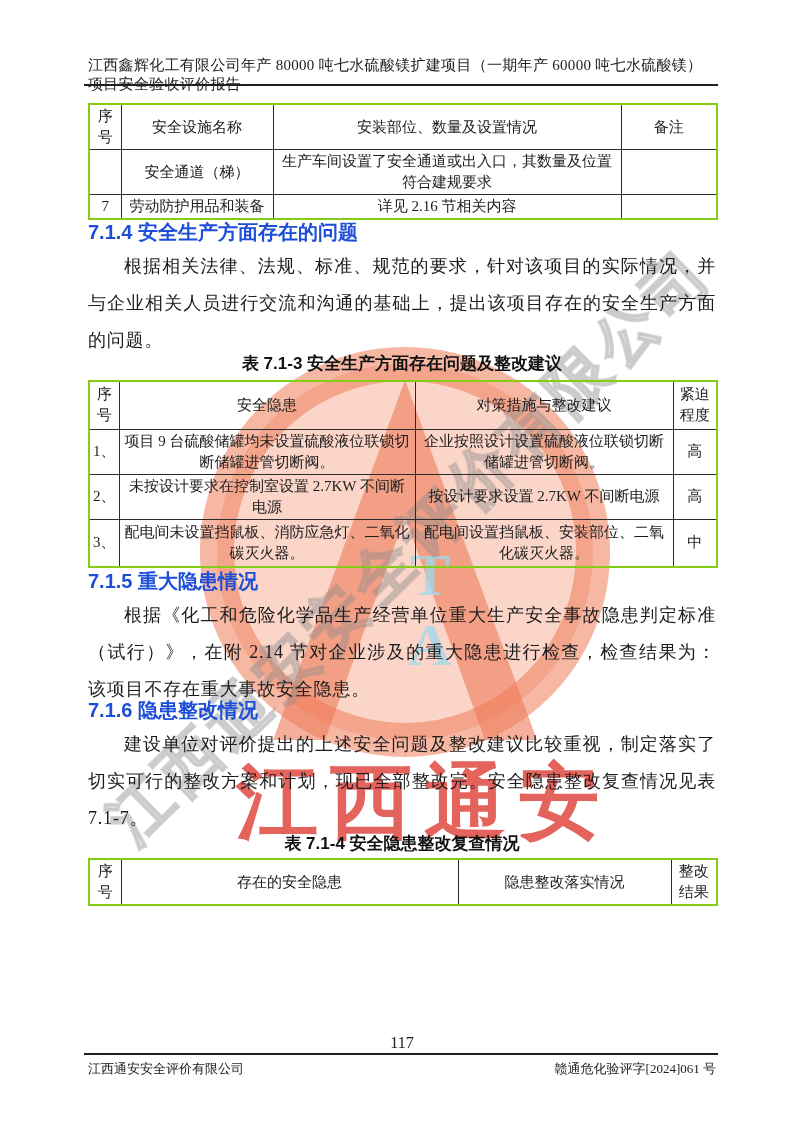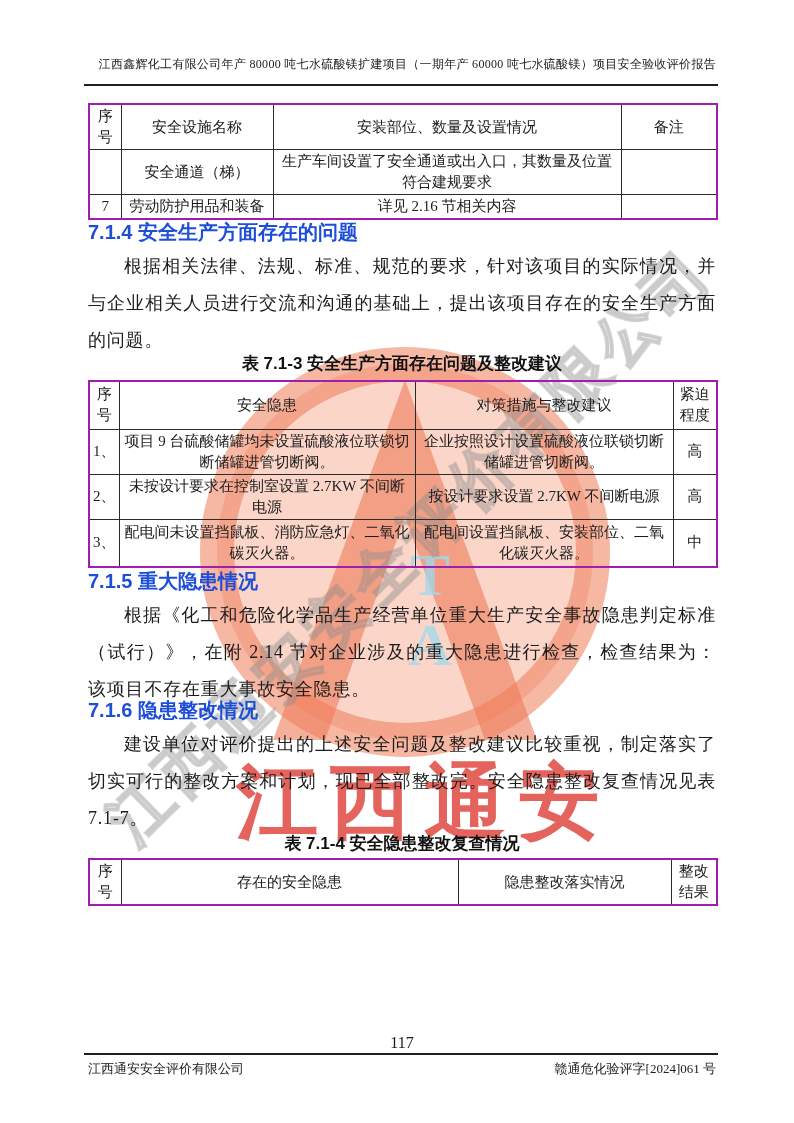--- a/index.html
+++ b/index.html
@@ -6,33 +6,33 @@
   html,body { background:#e8e8e8; }
   .page {
     position:relative; width:794px; height:1123px; margin:0 auto;
     background:#ffffff; overflow:hidden;
     font-family:"Liberation Serif", serif; color:#1c1c1c;
   }
   .content { position:absolute; inset:0; z-index:2; }
   .abs { position:absolute; left:88px; width:628px; }
 
   
-  .doc-header { top:56px; text-align:right; font-size:12px; letter-spacing:0.3px; color:#222; }
+  .doc-header { top:56px; text-align:left; font-size:15px; letter-spacing:0.3px; color:#222; }
   .header-rule { position:absolute; left:84px; width:634px; top:84px; border-top:2.5px solid #1f1f1f; }
   .page-number { top:1034px; text-align:center; font-size:16px; }
   .footer-rule { position:absolute; left:84px; width:634px; top:1053px; border-top:2px solid #1f1f1f; }
   .footer-row { top:1060px; display:flex; justify-content:space-between; font-size:13px; }
 
   
   .h3 { font-family:"Liberation Sans", sans-serif; font-weight:bold; font-size:20px; color:#1d4ed8; }
   .para { font-size:18px; line-height:37px; text-align:justify; text-indent:2em; letter-spacing:0.8px; }
   .caption { font-family:"Liberation Sans", sans-serif; font-weight:bold; font-size:17px; text-align:center; color:#111; }
 
   
-  table { border-collapse:collapse; table-layout:fixed; width:628px; border:2px solid #a21caf; }
+  table { border-collapse:collapse; table-layout:fixed; width:628px; border:2px solid #84cc16; }
   td { border:1px solid #2b2b2b; font-size:15px; line-height:21px; text-align:center; vertical-align:middle; padding:1px 3px; }
   .t1-r1 { height:45px; } .t1-r2 { height:42px; } .t1-r3 { height:24px; }
   .t2-rh { height:48px; } .t2-r1 { height:44px; } .t2-r2 { height:45px; } .t2-r3 { height:48px; }
   .t3-rh { height:46px; }
 
   
   .wm { position:absolute; inset:0; z-index:1; pointer-events:none; }
   .wm-logo { position:absolute; left:185px; top:332px; width:440px; height:440px; }
   .wm-inner { position:absolute; left:398px; top:540px; width:64px; text-align:center;
               font-family:Liberation Serif, serif; font-weight:bold; font-size:60px; line-height:70px;

